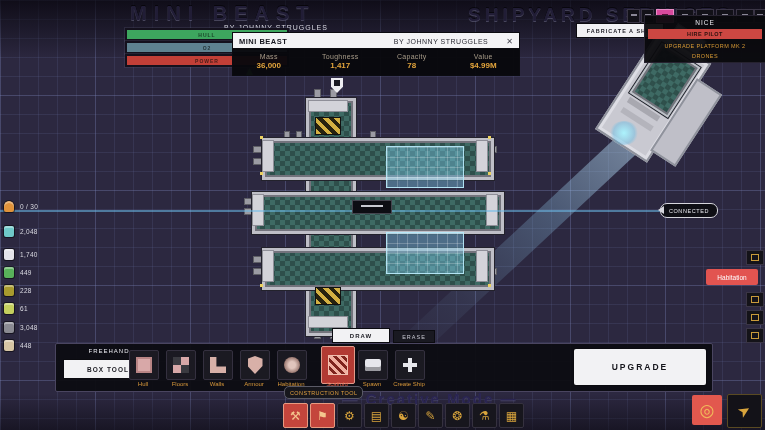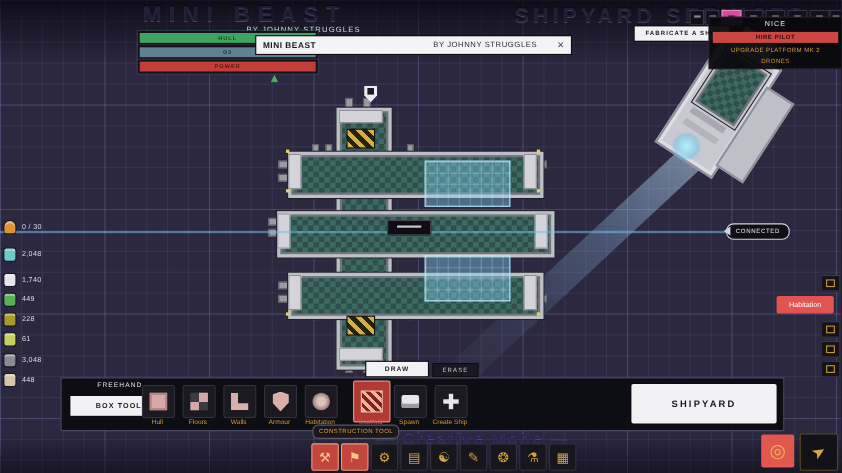--- a/index.html
+++ b/index.html
@@ -266,20 +266,38 @@
     <div class="dockpanel-opt t">UPGRADE PLATFORM MK 2</div>
     <div class="dockpanel-opt t">DRONES</div>
   </div>
 
   <div class="abs popup">
     <div class="popup-head">
       <span class="popup-name t">MINI BEAST</span>
       <span class="popup-byline t">BY JOHNNY STRUGGLES</span>
       <span class="popup-close">✕</span>
     </div>
+    <div class="popup-body">
+      <div class="stat">
+        <div class="stat-label">Mass</div>
+        <div class="stat-value">36,000</div>
+      </div>
+      <div class="stat">
+        <div class="stat-label">Toughness</div>
+        <div class="stat-value">1,417</div>
+      </div>
+      <div class="stat">
+        <div class="stat-label">Capacity</div>
+        <div class="stat-value">78</div>
+      </div>
+      <div class="stat">
+        <div class="stat-label">Value</div>
+        <div class="stat-value">$4.99M</div>
+      </div>
+    </div>
   </div>
   <div class="abs pin">
       <div class="pin-in"></div>
     </div>
 
   <div class="abs draw-btn t">
       <span>DRAW</span>
     </div>
   <div class="abs erase-btn t">
       <span>ERASE</span>
@@ -351,21 +369,21 @@
   <div class="abs tool" style="left:358px;">
       <div class="ic-spawn"></div>
     </div>
   <div class="abs tool-label t" style="left:350px;">Spawn</div>
   <div class="abs tool" style="left:395px;">
       <div class="ic-create"></div>
     </div>
   <div class="abs tool-label t" style="left:387px;">Create Ship</div>
 
   <div class="abs confirm t">
-      <span>SHIPYARD</span>
+      <span>UPGRADE</span>
     </div>
 
   <div class="abs mode-banner t">— Creative Mode —</div>
   <div class="abs tooltip t">CONSTRUCTION TOOL</div>
 
   <div class="abs dock-btn red" style="left:283px;">
       <span>⚒</span>
     </div>
   <div class="abs dock-btn red" style="left:310px;">
       <span>⚑</span>

